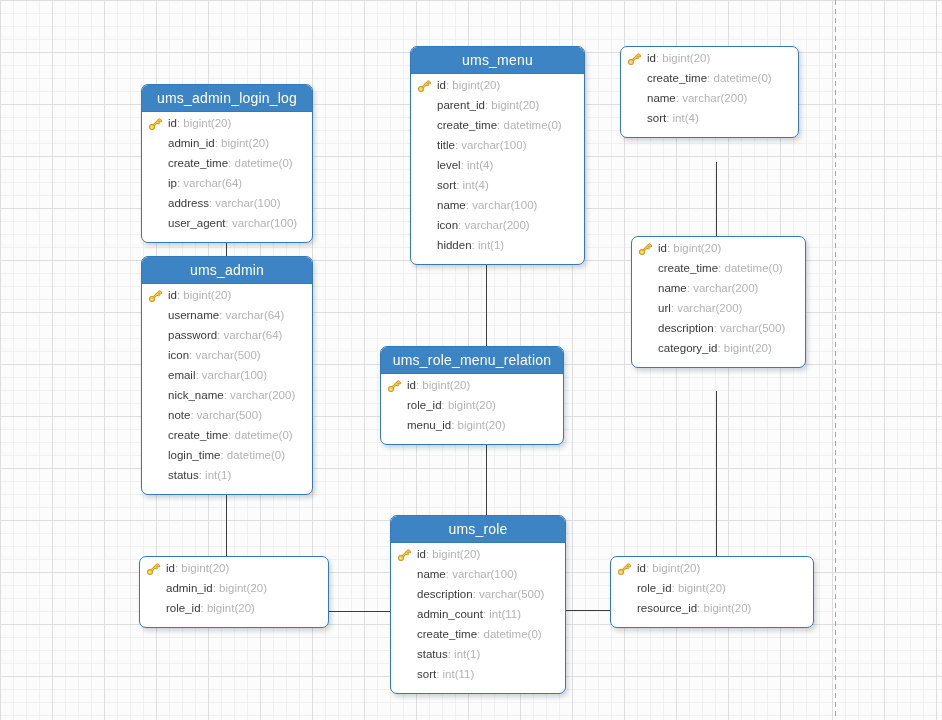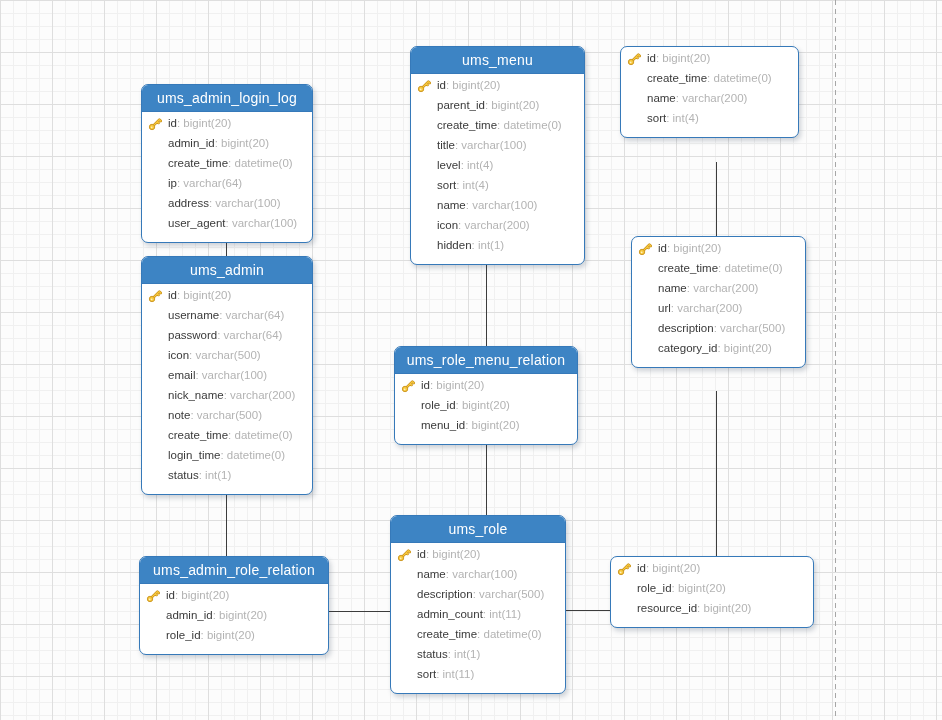--- a/index.html
+++ b/index.html
@@ -277,21 +277,21 @@
           <span class="fname">description</span>
           <span class="ftype">: varchar(500)</span>
         </div>
         <div class="field-row">
           <span class="icon-cell"></span>
           <span class="fname">category_id</span>
           <span class="ftype">: bigint(20)</span>
         </div>
       </div>
     </div>
-    <div class="table-card" style="left: 394px; top: 346px; width: 182px;">
+    <div class="table-card" style="left: 380px; top: 346px; width: 182px;">
       <div class="table-header">ums_role_menu_relation</div>
       <div class="table-body">
         <div class="field-row">
           <span class="icon-cell">
             <svg width="14" height="14" viewBox="0 0 16 16">
               <path d="M7 9 L13 3 M13 3 L14.6 4.6 M10.6 5.4 L12 6.8" stroke="#c8911c" stroke-width="3" fill="none" stroke-linecap="round"></path>
               <path d="M7 9 L13 3 M13 3 L14.6 4.6 M10.6 5.4 L12 6.8" stroke="#f7c83d" stroke-width="1.5" fill="none" stroke-linecap="round"></path>
               <circle cx="4.6" cy="11.4" r="3.1" fill="#f7c83d" stroke="#c8911c" stroke-width="1"></circle>
               <circle cx="4.2" cy="11.8" r="1" fill="#fdf0c2"></circle>
             </svg>
@@ -352,21 +352,20 @@
           <span class="ftype">: int(1)</span>
         </div>
         <div class="field-row">
           <span class="icon-cell"></span>
           <span class="fname">sort</span>
           <span class="ftype">: int(11)</span>
         </div>
       </div>
     </div>
     <div class="table-card" style="left: 139px; top: 556px; width: 188px;">
-      <div class="table-header">ums_admin_role_relation</div>
       <div class="table-body">
         <div class="field-row">
           <span class="icon-cell">
             <svg width="14" height="14" viewBox="0 0 16 16">
               <path d="M7 9 L13 3 M13 3 L14.6 4.6 M10.6 5.4 L12 6.8" stroke="#c8911c" stroke-width="3" fill="none" stroke-linecap="round"></path>
               <path d="M7 9 L13 3 M13 3 L14.6 4.6 M10.6 5.4 L12 6.8" stroke="#f7c83d" stroke-width="1.5" fill="none" stroke-linecap="round"></path>
               <circle cx="4.6" cy="11.4" r="3.1" fill="#f7c83d" stroke="#c8911c" stroke-width="1"></circle>
               <circle cx="4.2" cy="11.8" r="1" fill="#fdf0c2"></circle>
             </svg>
           </span>

